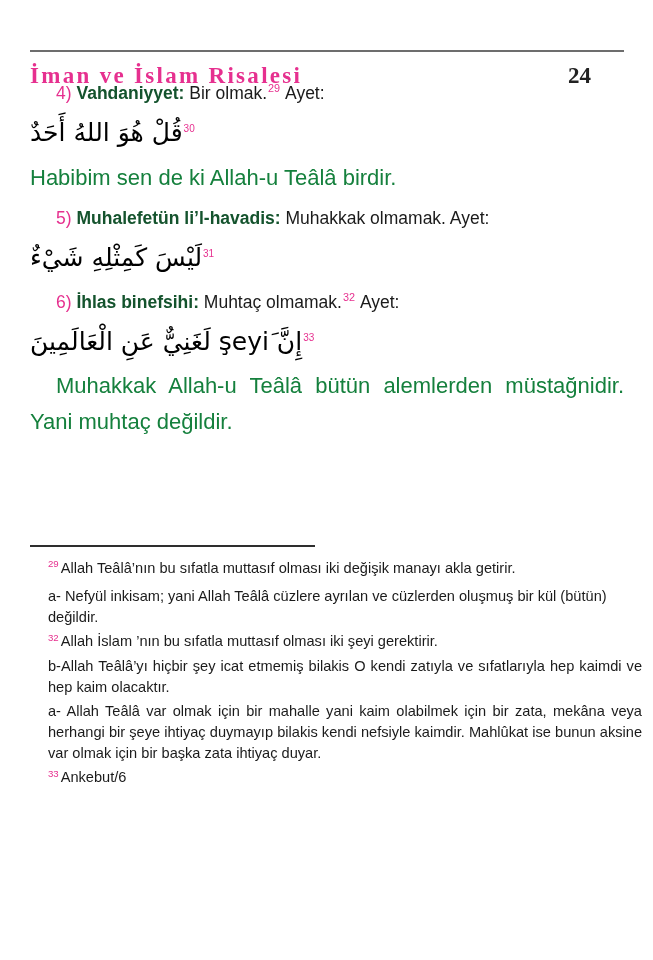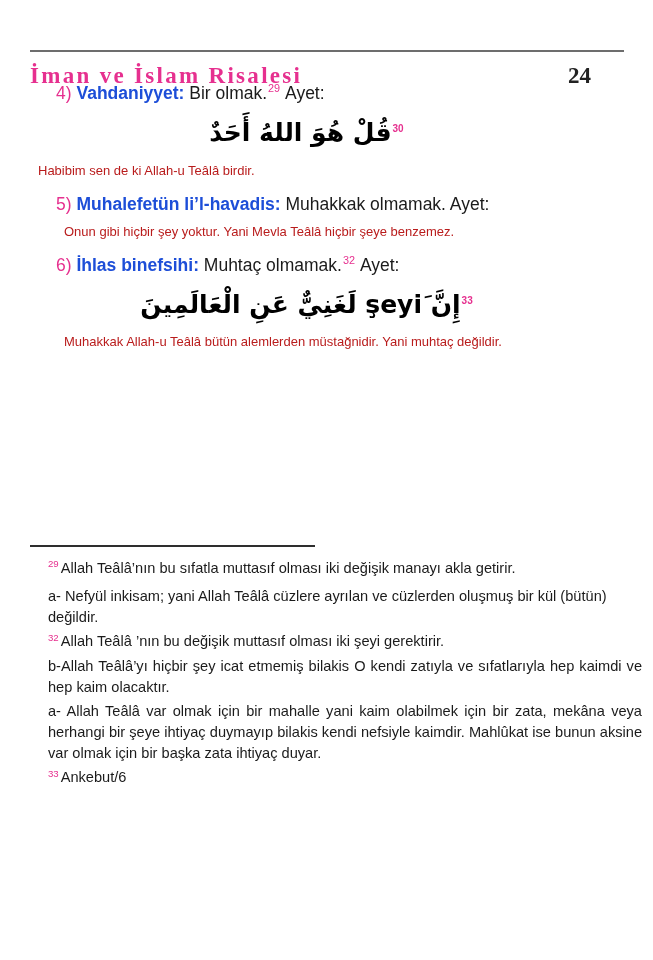--- a/index.html
+++ b/index.html
@@ -54,63 +54,62 @@
   }
 
   
   .body-block {
     position: absolute;
     left: 30px;
     top: 70px;
     width: 594px;
   }
   .para {
-    font-size: 13px;
+    font-size: 22px;
     line-height: 1.62;
-    color: #b91c1c;
-    margin: 0 0 6px 8px;
+    color: #15803d;
+    margin: 0 0 6px 0;
   }
   .para.justify {
     text-align: justify;
     text-align-last: left;
   }
   .item-line {
     margin: 10px 0 4px 0;
     padding-left: 26px;
     font-size: 17.5px;
     line-height: 1.5;
   }
   .item-num {
     color: #e6308f;
     font-weight: normal;
   }
   .item-term {
     font-weight: bold;
-    color: #1d4ed8;
+    color: #14532d;
   }
   .indent {
     text-indent: 26px;
   }
   .sup-ref {
     color: #e6308f;
     font-size: 0.62em;
     vertical-align: super;
     line-height: 0;
     padding: 0 1px;
   }
   .arabic-line {
     direction: rtl;
-    text-align: center;
+    text-align: left;
     font-family: "DejaVu Sans", "Liberation Serif", serif;
     font-size: 25px;
     line-height: 1.65;
     color: #000000;
     margin: 6px 0 6px 0;
     padding-right: 40px;
-    font-weight: bold;
   }
   .arabic-line .sup-ref {
     font-family: "Liberation Sans", sans-serif;
     vertical-align: super;
     font-size: 10px;
   }
 
   
   .fn-rule {
     position: absolute;
@@ -169,22 +168,24 @@
       <span class="sup-ref">30</span><span>قُلْ هُوَ اللهُ أَحَدٌ</span>
     </p>
 
     <p class="para">Habibim sen de ki Allah-u Teâlâ birdir.</p>
 
     <p class="item-line">
       <span class="item-num">5)</span>
       <span class="item-term">Muhalefetün li’l-havadis:</span><span> Muhakkak olmamak. Ayet:</span>
     </p>
 
-
-    <p class="para justify indent">Onun gibi hiçbir şey yoktur. Yani Mevla Teâlâ hiçbir şeye benzemez.</p>
+    <p class="arabic-line">
+      <span class="sup-ref">31</span><span>لَيْسَ كَمِثْلِهِ شَيْءٌ</span>
+    </p>
+
 
     <p class="item-line">
       <span class="item-num">6)</span>
       <span class="item-term">İhlas binefsihi:</span><span> Muhtaç olmamak.</span><span class="sup-ref">32</span><span> Ayet:</span>
     </p>
 
     <p class="arabic-line">
       <span class="sup-ref">33</span><span>إِنَّ şeyiَ لَغَنِيٌّ عَنِ الْعَالَمِينَ</span>
     </p>
 
@@ -200,21 +201,21 @@
     </p>
 
     <p class="fn tight">
       <span>a- Nefyül inkisam; yani Allah Teâlâ cüzlere ayrılan ve cüzlerden oluşmuş bir kül (bütün) değildir.</span>
     </p>
 
 
 
 
     <p class="fn tight">
-      <span class="fn-marker">32</span><span>Allah Teâlâ ’nın bu değişik muttasıf olması iki şeyi gerektirir.</span>
+      <span class="fn-marker">32</span><span>Allah İslam ’nın bu sıfatla muttasıf olması iki şeyi gerektirir.</span>
     </p>
 
     <p class="fn tight justify">
       <span>b-Allah Teâlâ’yı hiçbir şey icat etmemiş bilakis O kendi zatıyla ve sıfatlarıyla hep kaimdi ve hep kaim olacaktır.</span>
     </p>
 
     <p class="fn tight justify">
       <span>a- Allah Teâlâ var olmak için bir mahalle yani kaim olabilmek için bir zata, mekâna veya herhangi bir şeye ihtiyaç duymayıp bilakis kendi nefsiyle kaimdir. Mahlûkat ise bunun aksine var olmak için bir başka zata ihtiyaç duyar.</span>
     </p>
 

